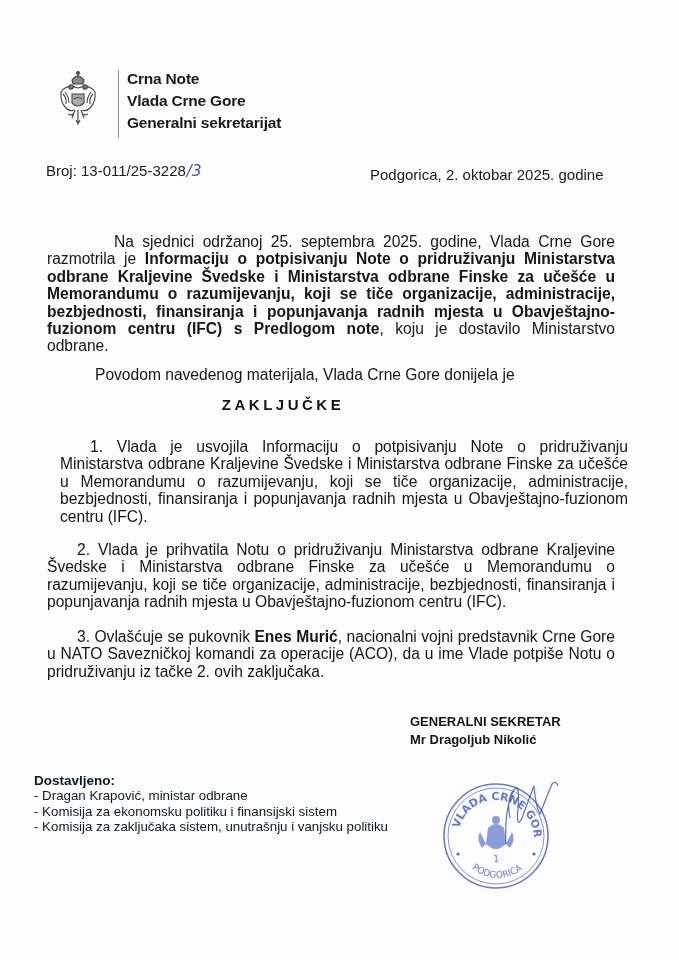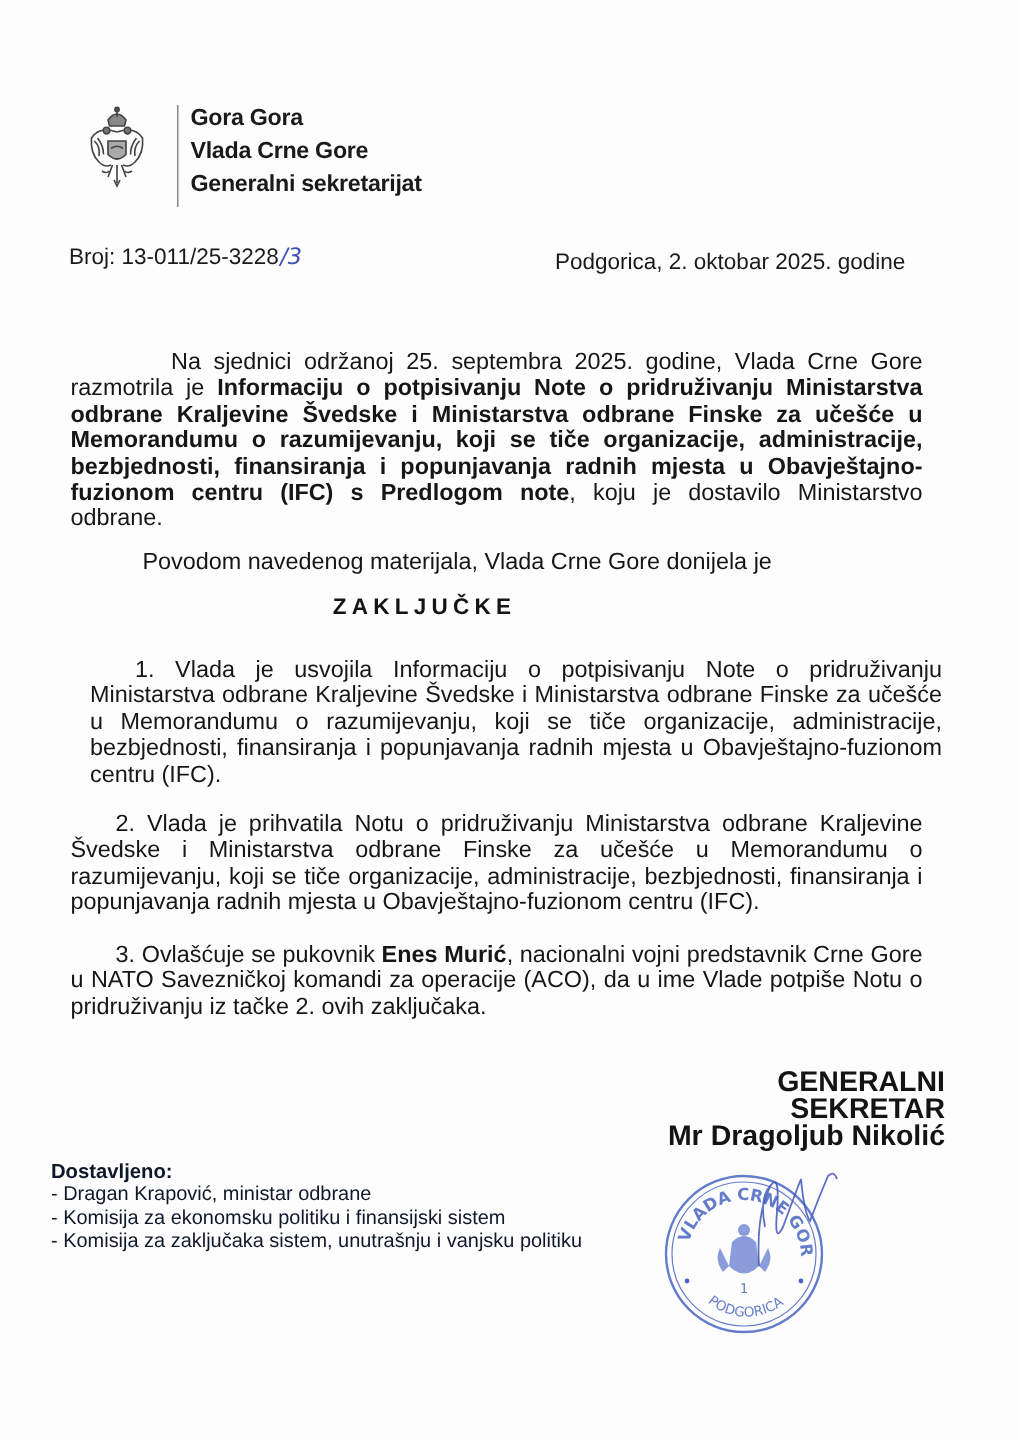--- a/index.html
+++ b/index.html
@@ -98,22 +98,22 @@
       box-sizing: border-box;
     }
     .conclusion-1 { top: 438px; text-indent: 30px; margin-left: 13px; }
     .conclusion-2 { top: 541px; text-indent: 30px; }
     .conclusion-3 { top: 628px; text-indent: 30px; }
     b { font-weight: bold; }
     .signature-block {
       position: absolute;
       left: 410px; top: 713px;
       width: 220px;
-      text-align: right;
-      font-size: 19px;
+      text-align: left;
+      font-size: 13px;
       font-weight: bold;
       line-height: 18px;
     }
     .dostavljeno {
       position: absolute;
       left: 34px; top: 773px;
       font-size: 13.3px;
       line-height: 15.4px;
       color: #0f172a;
     }
@@ -154,21 +154,21 @@
 
         <path d="M14 24 L26 24 L26 33 Q20 39 14 33 Z" fill="#aaa"></path>
         <path d="M16 29 Q20 26 24 29"></path>
 
         <path d="M17 40 L14 48 M23 40 L26 48 M20 40 L20 52 M18 50 L20 54 L22 50"></path>
         <path d="M10 44 Q13 46 15 44 M30 44 Q27 46 25 44"></path>
       </g>
     </svg>
     <div class="header-divider"></div>
     <div class="header-lines">
-      <span class="header-line">Gora Gora</span>
+      <span class="header-line">Crna Note</span>
       <span class="header-line">Vlada Crne Gore</span>
       <span class="header-line">Generalni sekretarijat</span>
     </div>
   </div>
 
   <div class="ref-number">
     <span>Broj: 13-011/25-3228</span><span class="ref-handwritten">/3</span>
   </div>
 
   <div class="place-date">Podgorica, 2. oktobar 2025. godine</div>

